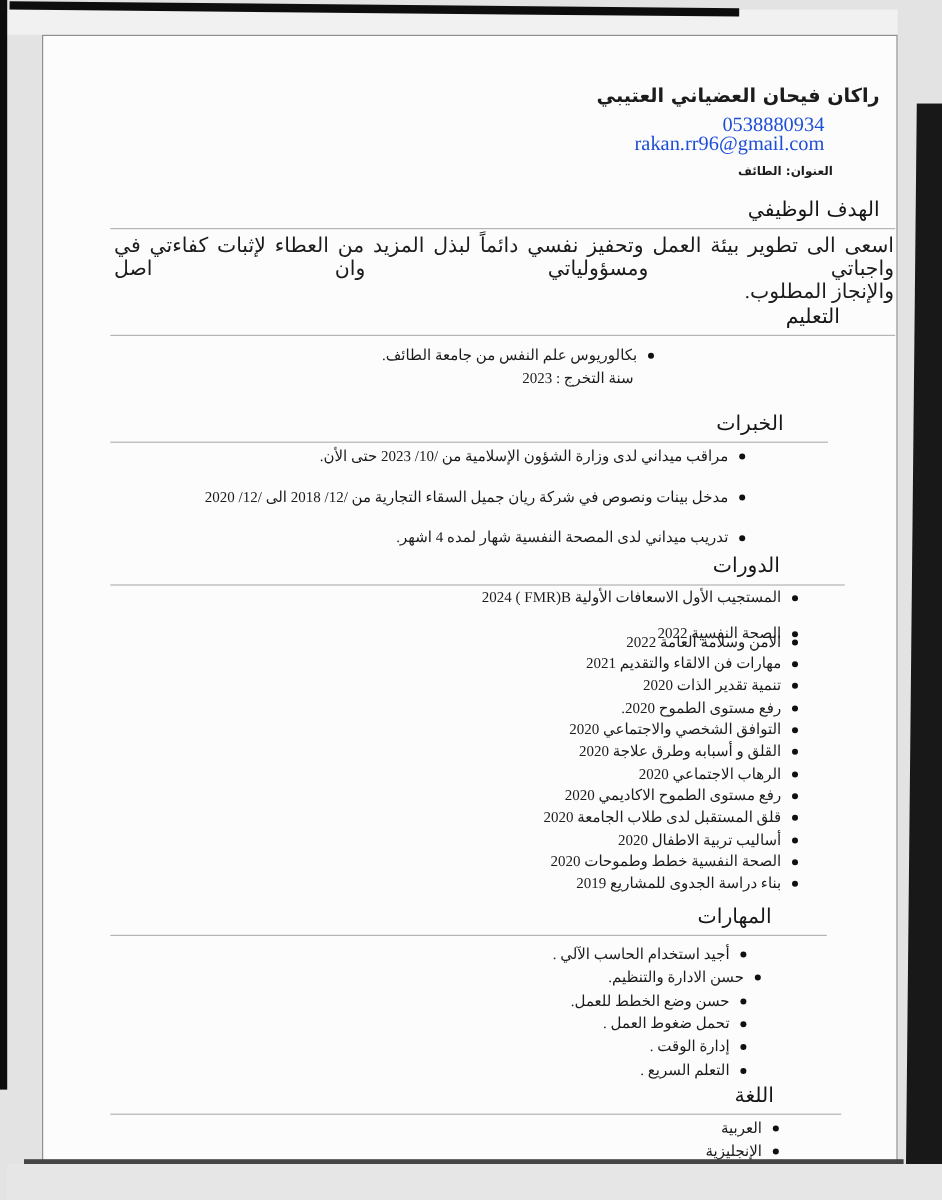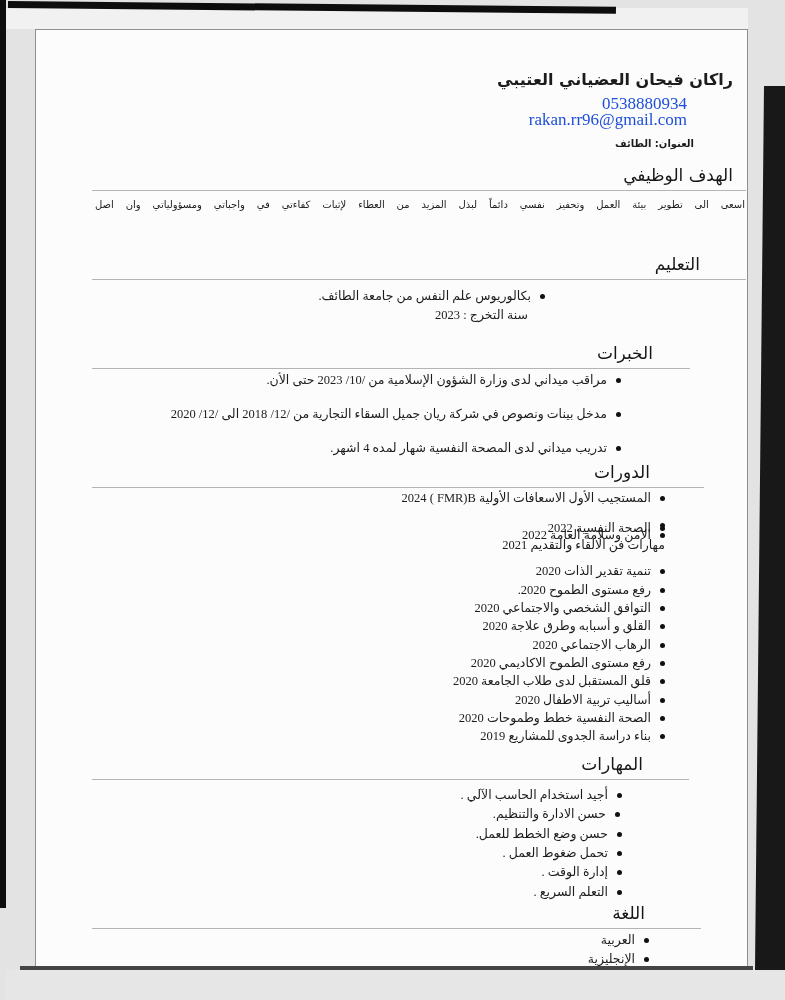--- a/index.html
+++ b/index.html
@@ -27,21 +27,21 @@
   .seriflat{font-family:"Liberation Serif","DejaVu Sans",serif;}
   .name{font-size:16px;font-weight:bold;line-height:20px;white-space:nowrap;text-align:right;}
   .contact{font-size:17px;line-height:16px;color:#1d4ed8;white-space:nowrap;}
   .address{font-size:10px;font-weight:bold;white-space:nowrap;}
   .sec-title{font-size:17px;line-height:22px;color:#161616;white-space:nowrap;}
   .rule{height:1px;background:#b4b4b4;}
   .body-text{font-size:12.5px;line-height:16px;
              font-family:"Liberation Serif","DejaVu Sans",serif;}
   .jwrap{left:95px;width:650px;}
   .jline{direction:rtl;text-align:justify;text-align-last:justify;
-         font-size:10px;line-height:19px;
+         font-size:17px;line-height:19px;
          font-family:"Liberation Serif","DejaVu Sans",serif;}
   .jline.last{text-align-last:right;}
   .row{display:flex;direction:rtl;gap:9px;align-items:flex-start;white-space:nowrap;}
   .dot{width:5px;height:5px;border-radius:50%;background:#101010;flex:none;margin-top:6px;}
 </style>
 </head>
 <body>
 
 <div class="abs topwhite"></div>
 <div class="abs page"></div>
@@ -53,20 +53,21 @@
 
 <div class="abs ar name" style="top:70px;right:52px;">راكان فيحان العضياني العتيبي</div>
 <div class="abs contact seriflat" style="top:96px;right:98px;">0538880934</div>
 <div class="abs contact seriflat" style="top:112px;right:98px;">rakan.rr96@gmail.com</div>
 <div class="abs ar address" style="top:138px;right:91px;">العنوان: الطائف</div>
 
 <div class="abs ar sec-title" style="top:164px;right:52px;">الهدف الوظيفي</div>
 <div class="abs rule" style="top:190px;left:92px;width:654px;"></div>
 <div class="abs jwrap" style="top:195px;">
   <div class="jline">اسعى الى تطوير بيئة العمل وتحفيز نفسي دائماً لبذل المزيد من العطاء لإثبات كفاءتي في واجباتي ومسؤولياتي وان اصل</div>
+  <div class="jline last">والإنجاز المطلوب.</div>
 </div>
 
 <div class="abs ar sec-title" style="top:253px;right:85px;">التعليم</div>
 <div class="abs rule" style="top:279px;left:92px;width:654px;"></div>
 <div class="abs row body-text" style="top:288px;right:240px;">
   <span class="dot"></span>
   <span class="ar">بكالوريوس علم النفس من جامعة الطائف.</span>
 </div>
 <div class="abs ar body-text" style="top:307px;right:257px;white-space:nowrap;">سنة التخرج : 2023</div>
 
@@ -92,21 +93,21 @@
     <span class="ar">المستجيب الأول الاسعافات الأولية ‪2024 ( FMR)B‬</span>
   </div>
 <div class="abs row body-text" style="top:508px;right:120px;margin-top:12px;">
     <span class="dot"></span>
     <span class="ar">الصحة النفسية 2022</span>
   </div>
 <div class="abs row body-text" style="top:527px;right:120px;">
     <span class="dot"></span>
     <span class="ar">الامن وسلامة العامة 2022</span>
   </div>
-<div class="abs row body-text" style="top:517px;right:120px;flex-direction:column;">
+<div class="abs row body-text" style="top:545px;right:120px;">
     <span class="dot"></span>
     <span class="ar">مهارات فن الالقاء والتقديم 2021</span>
   </div>
 <div class="abs row body-text" style="top:563px;right:120px;">
     <span class="dot"></span>
     <span class="ar">تنمية تقدير الذات 2020</span>
   </div>
 <div class="abs row body-text" style="top:582px;right:120px;">
     <span class="dot"></span>
     <span class="ar">رفع مستوى الطموح 2020.</span>
@@ -143,21 +144,21 @@
     <span class="dot"></span>
     <span class="ar">بناء دراسة الجدوى للمشاريع 2019</span>
   </div>
 
 <div class="abs ar sec-title" style="top:753px;right:142px;">المهارات</div>
 <div class="abs rule" style="top:779px;left:92px;width:597px;"></div>
 <div class="abs row body-text" style="top:787px;right:163px;">
     <span class="dot"></span>
     <span class="ar">أجيد استخدام الحاسب الآلي .</span>
   </div>
-<div class="abs row body-text" style="top:806px;right:165px;">
+<div class="abs row body-text" style="top:806px;right:151px;">
     <span class="dot"></span>
     <span class="ar">حسن الادارة والتنظيم.</span>
   </div>
 <div class="abs row body-text" style="top:826px;right:163px;">
     <span class="dot"></span>
     <span class="ar">حسن وضع الخطط للعمل.</span>
   </div>
 <div class="abs row body-text" style="top:845px;right:163px;">
     <span class="dot"></span>
     <span class="ar">تحمل ضغوط العمل .</span>

